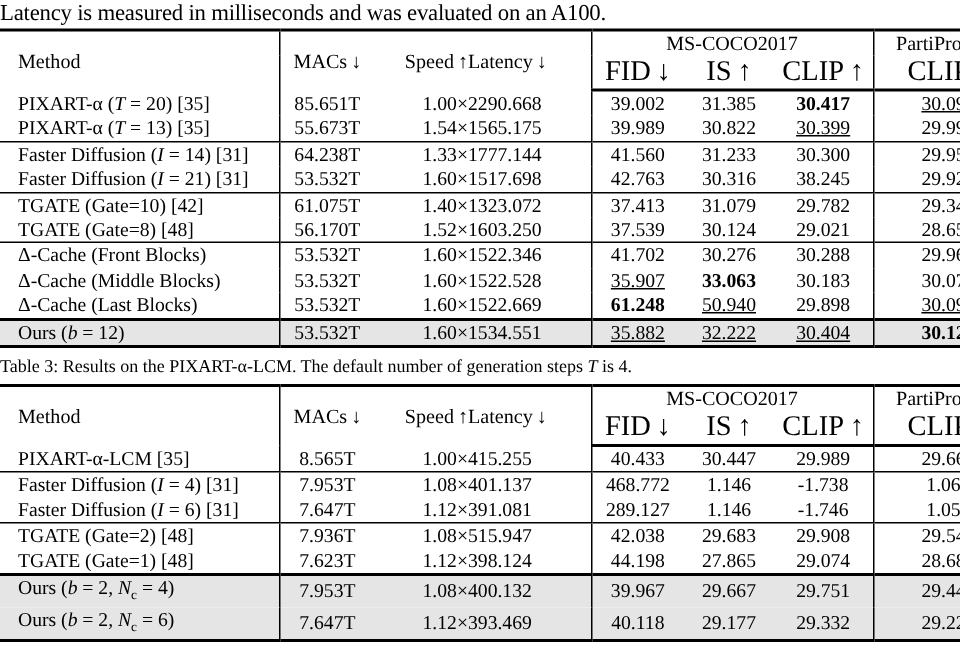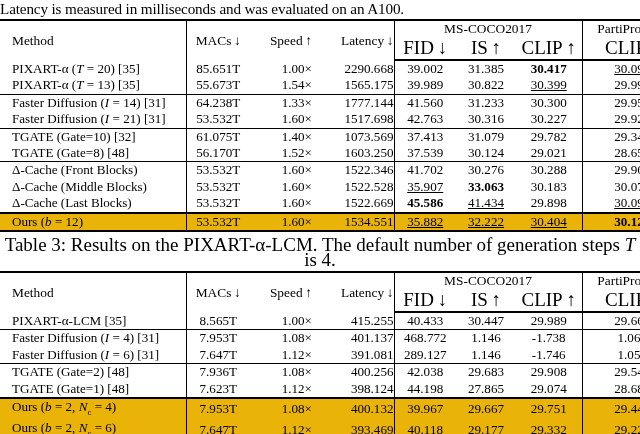--- a/index.html
+++ b/index.html
@@ -52,45 +52,44 @@
   }
   .hdr-sub th {
     font-weight: bold;
     font-size: 19px;
     padding: 0 0 3px 0;
   }
 
   .c-method { width: 186px; text-align: left; padding-left: 12px !important; }
   .c-macs   { width: 64px;  text-align: center; }
   .c-speed  { width: 62px;  text-align: right; }
-  .c-lat    { width: 82px;  text-align: right; }
+  .c-lat    { width: 82px;  text-align: left; }
   .c-fid    { width: 62px;  text-align: center; }
   .c-is     { width: 60px;  text-align: center; }
   .c-clip   { width: 66px;  text-align: center; }
   .c-pp     { width: 100px; text-align: center; }
 
   .vsep { border-left: 1px solid #000; }
 
   .drow td {
     height: 16.4px;
     line-height: 16.4px;
     font-size: 13.1px;
   }
   .drow td.c-method { padding-left: 12px; margin-top: 32px; }
 
-  .shade td { background: #eab308; }
+  .shade td { background: #e5e5e5; }
 
   b, .b { font-weight: bold; }
   u, .u { text-decoration: underline; text-underline-offset: 1px; }
   .math { font-style: italic; font-family: "Liberation Serif", serif; }
   sub { font-size: 0.68em; font-style: normal; }
 
   .caption {
-    text-align: center;
-    font-size: 19px;
+    font-size: 12px;
     line-height: 15px;
     padding: 5px 0 4px 0;
   }
   .grp-sep td { border-top: 1px solid #000; }
   .grp-sep-thick td { border-top: 2.1px solid #000; }
 </style>
 </head>
 <body>
 
 <div class="page">
@@ -155,28 +154,28 @@
           <td class="c-clip">30.300</td>
           <td class="c-pp vsep">29.958</td>
         </tr>
         <tr class="drow">
           <td class="c-method">Faster Diffusion (<span class="math">I</span> = 21) [31]</td>
           <td class="c-macs vsep">53.532T</td>
           <td class="c-speed">1.60×</td>
           <td class="c-lat">1517.698</td>
           <td class="c-fid vsep">42.763</td>
           <td class="c-is">30.316</td>
-          <td class="c-clip">30.227</td>
+          <td class="c-clip">38.245</td>
           <td class="c-pp vsep">29.922</td>
         </tr>
         <tr class="drow grp-sep">
-          <td class="c-method">TGATE (Gate=10) [32]</td>
+          <td class="c-method">TGATE (Gate=10) [42]</td>
           <td class="c-macs vsep">61.075T</td>
           <td class="c-speed">1.40×</td>
-          <td class="c-lat">1073.569</td>
+          <td class="c-lat">1323.072</td>
           <td class="c-fid vsep">37.413</td>
           <td class="c-is">31.079</td>
           <td class="c-clip">29.782</td>
           <td class="c-pp vsep">29.347</td>
         </tr>
         <tr class="drow">
           <td class="c-method">TGATE (Gate=8) [48]</td>
           <td class="c-macs vsep">56.170T</td>
           <td class="c-speed">1.52×</td>
           <td class="c-lat">1603.250</td>
@@ -203,22 +202,22 @@
           <td class="c-fid vsep"><u>35.907</u></td>
           <td class="c-is"><b>33.063</b></td>
           <td class="c-clip">30.183</td>
           <td class="c-pp vsep">30.078</td>
         </tr>
         <tr class="drow">
           <td class="c-method">Δ-Cache (Last Blocks)</td>
           <td class="c-macs vsep">53.532T</td>
           <td class="c-speed">1.60×</td>
           <td class="c-lat">1522.669</td>
-          <td class="c-fid vsep"><b>45.586</b></td>
-          <td class="c-is"><u>41.434</u></td>
+          <td class="c-fid vsep"><b>61.248</b></td>
+          <td class="c-is"><u>50.940</u></td>
           <td class="c-clip">29.898</td>
           <td class="c-pp vsep"><u>30.099</u></td>
         </tr>
         <tr class="drow shade grp-sep-thick rule-bot">
           <td class="c-method">Ours (<span class="math">b</span> = 12)</td>
           <td class="c-macs vsep">53.532T</td>
           <td class="c-speed">1.60×</td>
           <td class="c-lat">1534.551</td>
           <td class="c-fid vsep"><u>35.882</u></td>
           <td class="c-is"><u>32.222</u></td>
@@ -285,21 +284,21 @@
           <td class="c-lat">391.081</td>
           <td class="c-fid vsep">289.127</td>
           <td class="c-is">1.146</td>
           <td class="c-clip">-1.746</td>
           <td class="c-pp vsep">1.057</td>
         </tr>
         <tr class="drow grp-sep">
           <td class="c-method">TGATE (Gate=2) [48]</td>
           <td class="c-macs vsep">7.936T</td>
           <td class="c-speed">1.08×</td>
-          <td class="c-lat">400.256</td>
+          <td class="c-lat">515.947</td>
           <td class="c-fid vsep">42.038</td>
           <td class="c-is">29.683</td>
           <td class="c-clip">29.908</td>
           <td class="c-pp vsep">29.549</td>
         </tr>
         <tr class="drow">
           <td class="c-method">TGATE (Gate=1) [48]</td>
           <td class="c-macs vsep">7.623T</td>
           <td class="c-speed">1.12×</td>
           <td class="c-lat">398.124</td>

